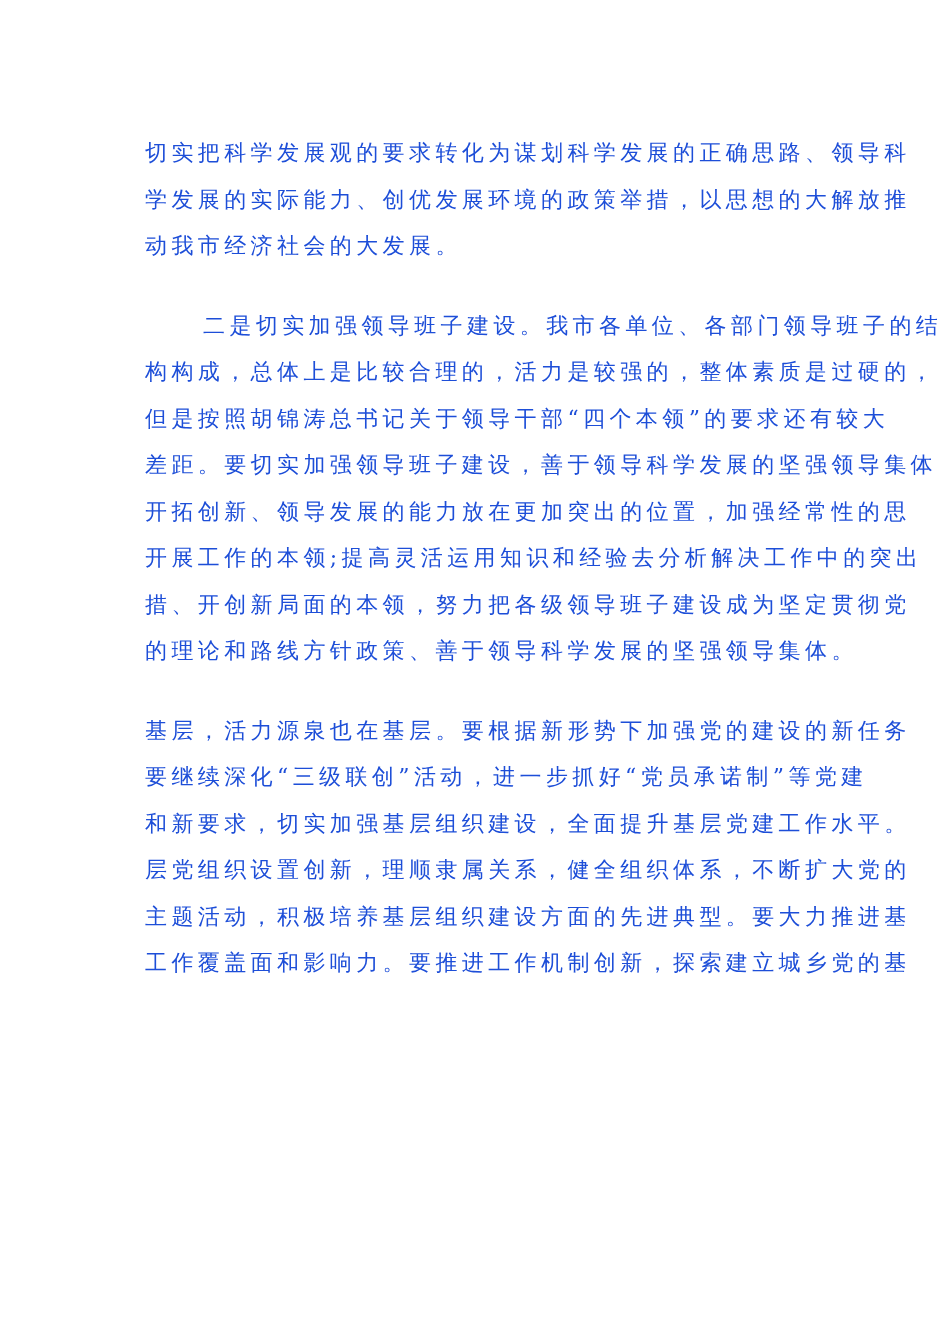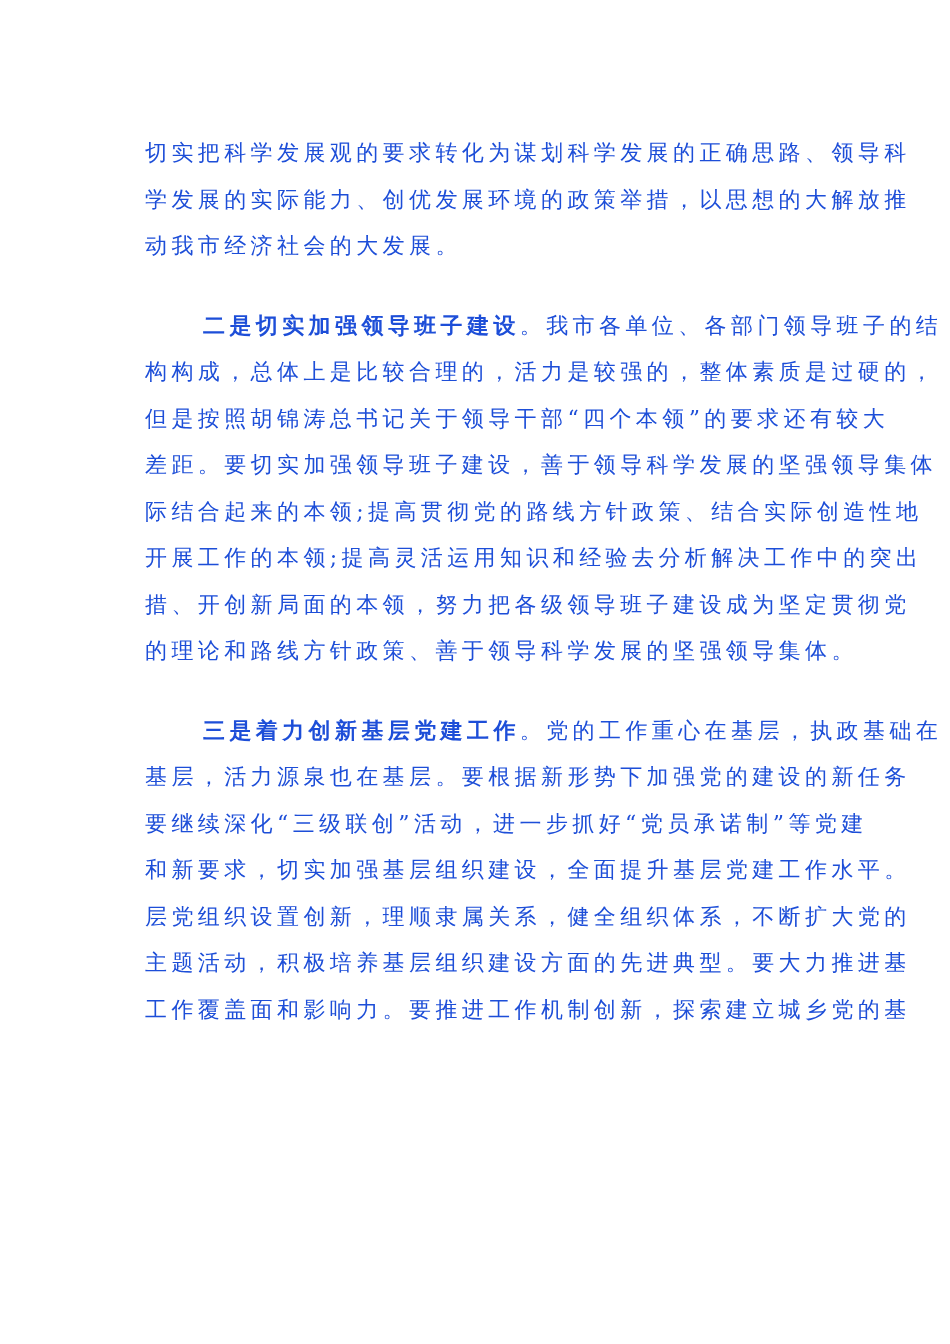--- a/index.html
+++ b/index.html
@@ -14,46 +14,45 @@
     color: #1d4ed8;
     letter-spacing: 4.4px;
   }
   .para {
     margin: 0 0 33px 0;
     line-height: 46.5px;
     text-align: justify;
   }
   .para.indent { text-indent: 58px; }
   .line { display: block; white-space: nowrap; }
-  .lead { font-weight: bold; font-family: "DejaVu Sans", "Liberation Sans", sans-serif; }
+  .lead { font-weight: normal; font-family: "DejaVu Sans", "Liberation Sans", sans-serif; }
 </style>
 </head>
 <body>
 
 <div class="page">
 
   <div class="para">
     <span class="line">切实把科学发展观的要求转化为谋划科学发展的正确思路、领导科</span>
     <span class="line">学发展的实际能力、创优发展环境的政策举措，以思想的大解放推</span>
     <span class="line">动我市经济社会的大发展。</span>
   </div>
 
   <div class="para indent">
     <span class="line"><span class="lead">二是切实加强领导班子建设</span><span>。我市各单位、各部门领导班子的结</span></span>
     <span class="line" style="text-indent:0">构构成，总体上是比较合理的，活力是较强的，整体素质是过硬的，</span>
     <span class="line" style="text-indent:0">但是按照胡锦涛总书记关于领导干部“四个本领”的要求还有较大</span>
     <span class="line" style="text-indent:0">差距。要切实加强领导班子建设，善于领导科学发展的坚强领导集体</span>
-    <span class="line" style="text-indent:0">际结合起来的本领;提高贯彻党的路线方针政策、结合实际创造性地</span>
+    <span class="line" style="text-indent:0">开拓创新、领导发展的能力放在更加突出的位置，加强经常性的思</span>
     <span class="line" style="text-indent:0">开展工作的本领;提高灵活运用知识和经验去分析解决工作中的突出</span>
     <span class="line" style="text-indent:0">措、开创新局面的本领，努力把各级领导班子建设成为坚定贯彻党</span>
     <span class="line" style="text-indent:0">的理论和路线方针政策、善于领导科学发展的坚强领导集体。</span>
   </div>
 
   <div class="para indent">
-    <span class="line"><span class="lead">三是着力创新基层党建工作</span><span>。党的工作重心在基层，执政基础在</span></span>
     <span class="line" style="text-indent:0">基层，活力源泉也在基层。要根据新形势下加强党的建设的新任务</span>
     <span class="line" style="text-indent:0">要继续深化“三级联创”活动，进一步抓好“党员承诺制”等党建</span>
     <span class="line" style="text-indent:0">和新要求，切实加强基层组织建设，全面提升基层党建工作水平。</span>
     <span class="line" style="text-indent:0">层党组织设置创新，理顺隶属关系，健全组织体系，不断扩大党的</span>
     <span class="line" style="text-indent:0">主题活动，积极培养基层组织建设方面的先进典型。要大力推进基</span>
     <span class="line" style="text-indent:0">工作覆盖面和影响力。要推进工作机制创新，探索建立城乡党的基</span>
   </div>
 
 </div>
 

